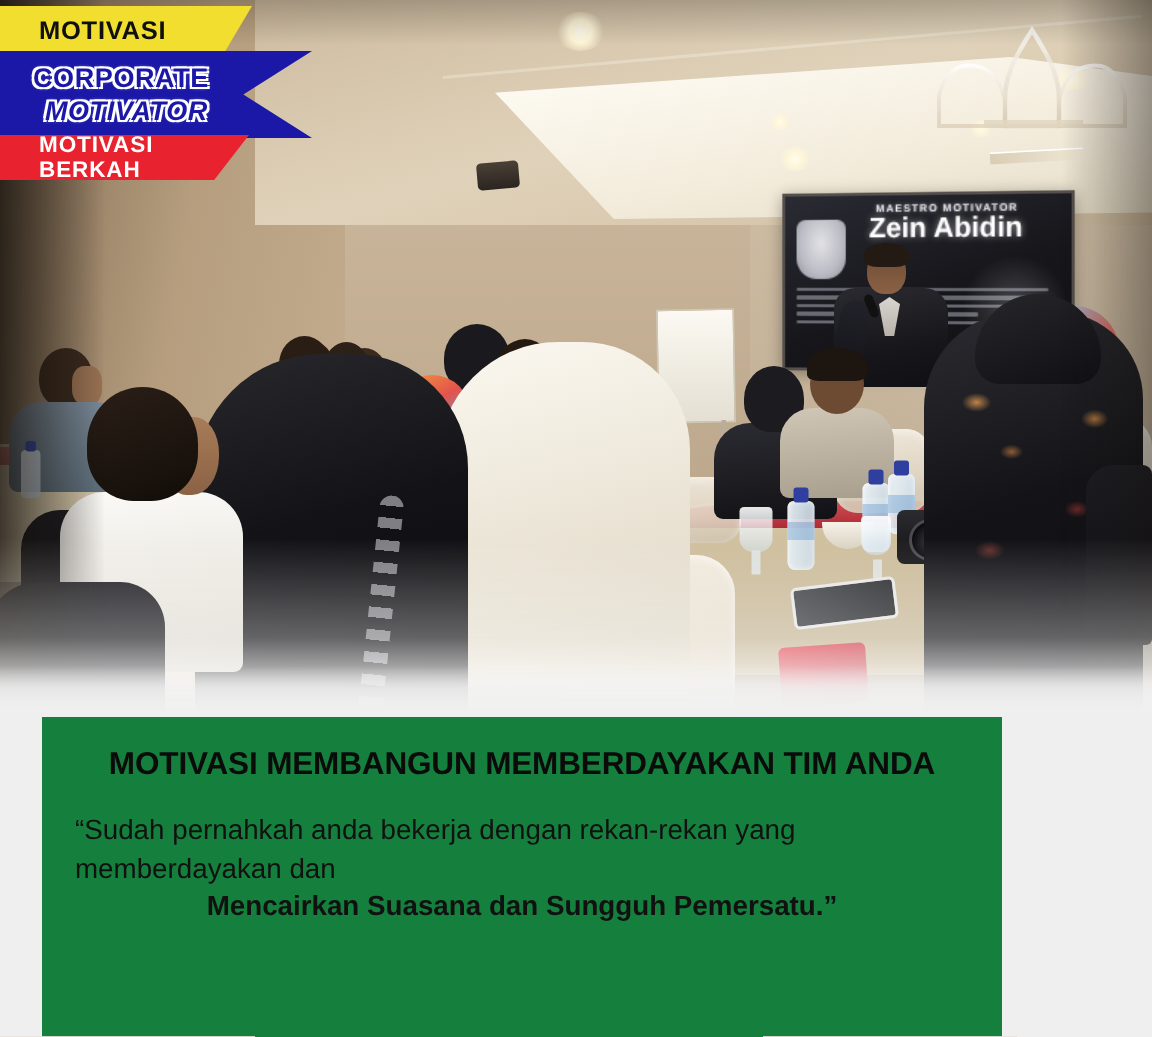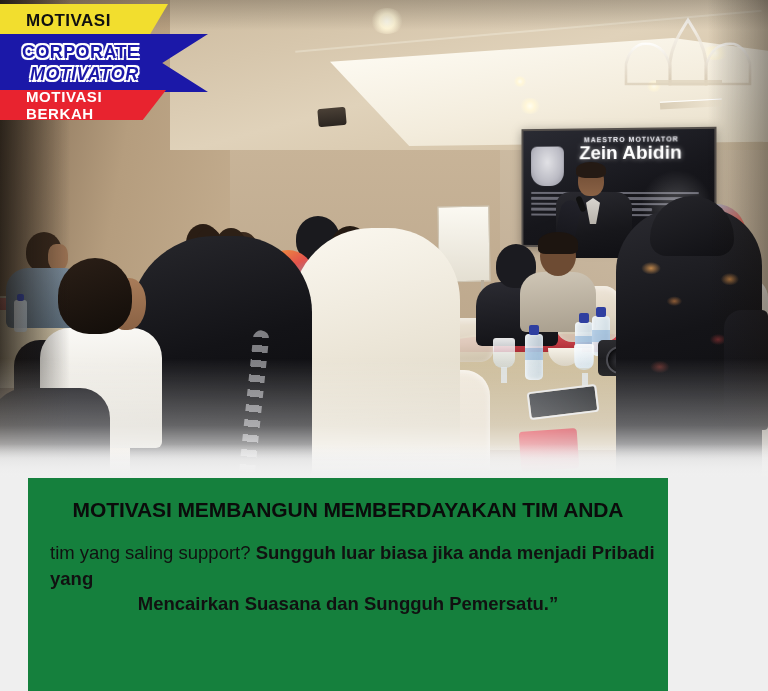--- a/index.html
+++ b/index.html
@@ -642,19 +642,19 @@
     </div>
     <div class="band band-red">
       <span>MOTIVASI BERKAH</span>
     </div>
   </div>
 
   <div id="caption">
     <div id="headline">MOTIVASI MEMBANGUN MEMBERDAYAKAN TIM ANDA</div>
 
     <div id="quote">
-      <span class="ln2"><span>tim yang saling support? </span><b>Sungguh luar biasa jika anda menjadi Pribadi yang</b></span>
+      <span class="ln1">“Sudah pernahkah anda bekerja dengan rekan-rekan yang memberdayakan dan</span>
       <span class="ln3"><b>Mencairkan Suasana dan Sungguh Pemersatu.”</b></span>
     </div>
 
   </div>
 
 </div>
 
 </body></html>

